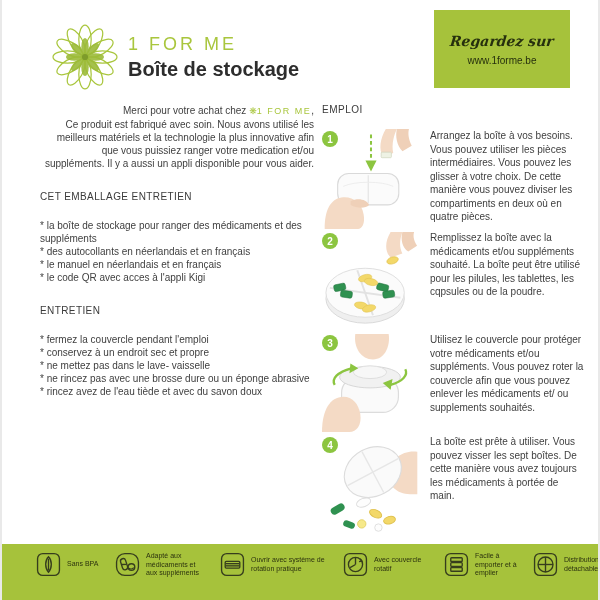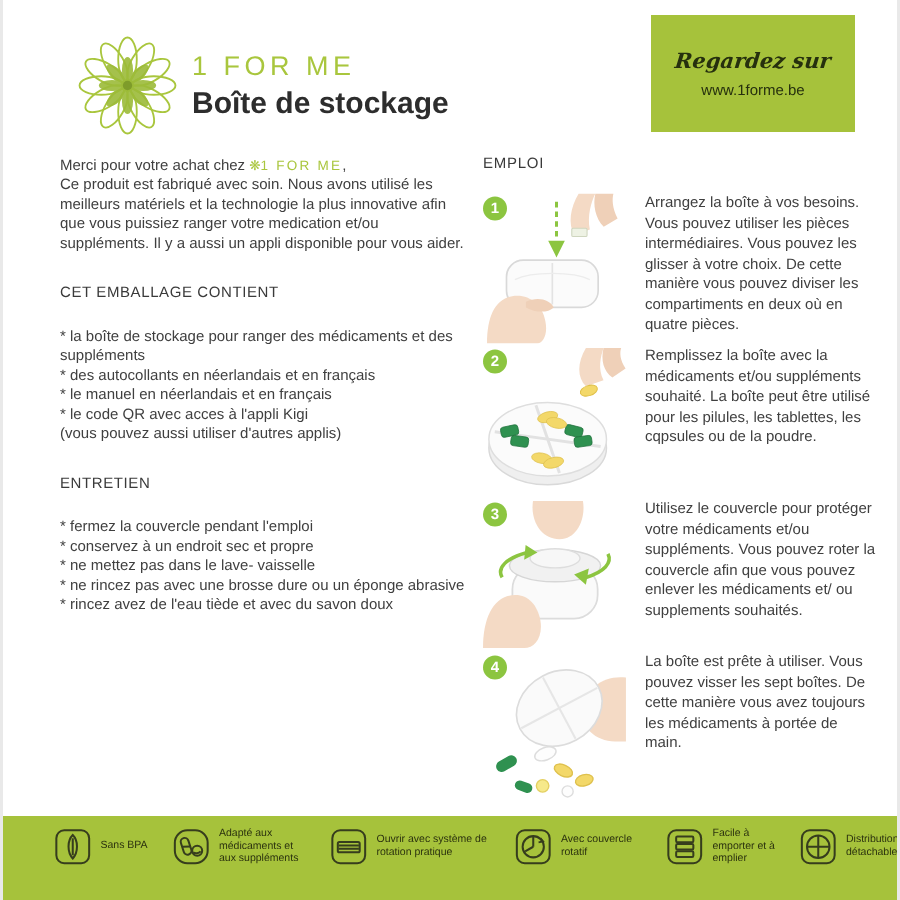--- a/index.html
+++ b/index.html
@@ -14,21 +14,21 @@
   .product-name{font-size:20px;font-weight:bold;color:#2d2d2d;margin-top:3px;}
   .promo-box{
     position:absolute;right:28px;top:10px;width:136px;height:78px;
     background:#a6c23b;display:flex;flex-direction:column;align-items:center;justify-content:center;
   }
   .promo-script{font-family:"DejaVu Serif",serif;font-style:italic;font-weight:bold;
     font-size:14px;color:#26300e;transform:skewX(-6deg);}
   .promo-url{font-size:10px;font-weight:normal;color:#26300e;margin-top:6px;}
   
   .left-col{position:absolute;left:38px;top:104px;width:274px;font-size:10px;line-height:13px;}
-  .left-col p{margin:0 0 13px 0;}
+  .left-col p{margin:0 0 13px 0;text-align:right;}
   .mini-flower{color:#a9c63d;font-size:9px;}
   .inline-brand{color:#a9c63d;letter-spacing:1.5px;font-size:9px;}
   .sec-heading{font-size:10px;letter-spacing:0.4px;color:#3a3a3a;margin:20px 0 16px 0;}
   .plain-list div{margin:0;}
   
   .right-col{position:absolute;left:320px;top:104px;width:262px;}
   .emploi-heading{font-size:10px;letter-spacing:0.5px;color:#3a3a3a;margin:0 0 14px 0;}
   .step{display:flex;gap:10px;margin-bottom:2px;min-height:100px;}
   .step-figure{position:relative;width:98px;flex:0 0 98px;}
   .step-figure svg{width:98px;height:100px;display:block;}
@@ -91,27 +91,26 @@
   <div class="promo-box">
     <div class="promo-script">Regardez sur</div>
     <div class="promo-url">www.1forme.be</div>
   </div>
 
   <div class="left-col">
     <p><span>Merci pour votre achat chez</span>
       <span class="mini-flower">❋</span><span class="inline-brand">1 FOR ME</span><span>,</span><br>
       <span>Ce produit est fabriqué avec soin. Nous avons utilisé les meilleurs matériels et la technologie la plus innovative afin que vous puissiez ranger votre medication et/ou suppléments. Il y a aussi un appli disponible pour vous aider.</span></p>
 
-    <div class="sec-heading">CET EMBALLAGE CONTIENT</div>
+    <div class="sec-heading">CET EMBALLAGE ENTRETIEN</div>
     <div class="plain-list">
       <div>* la boîte de stockage pour ranger des médicaments et des suppléments</div>
       <div>* des autocollants en néerlandais et en français</div>
       <div>* le manuel en néerlandais et en français</div>
       <div>* le code QR avec acces à l'appli Kigi</div>
-      <div>(vous pouvez aussi utiliser d'autres applis)</div>
     </div>
 
     <div class="sec-heading">ENTRETIEN</div>
     <div class="plain-list">
       <div>* fermez la couvercle pendant l'emploi</div>
       <div>* conservez à un endroit sec et propre</div>
       <div>* ne mettez pas dans le lave- vaisselle</div>
       <div>* ne rincez pas avec une brosse dure ou un éponge abrasive</div>
       <div>* rincez avez de l'eau tiède et avec du savon doux</div>
     </div>

